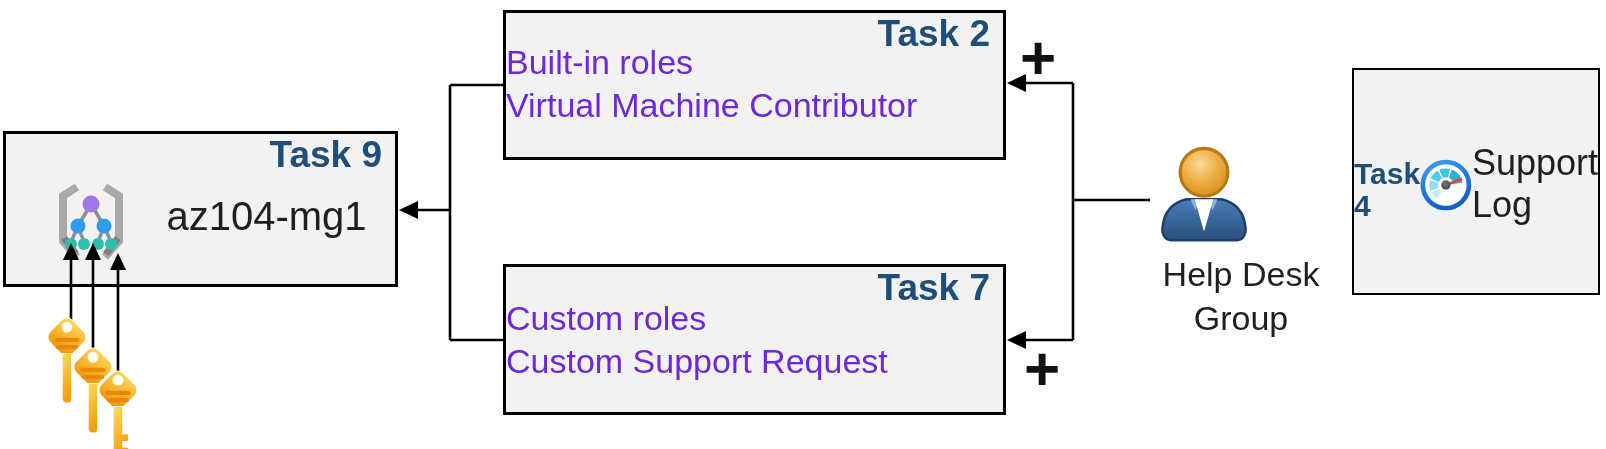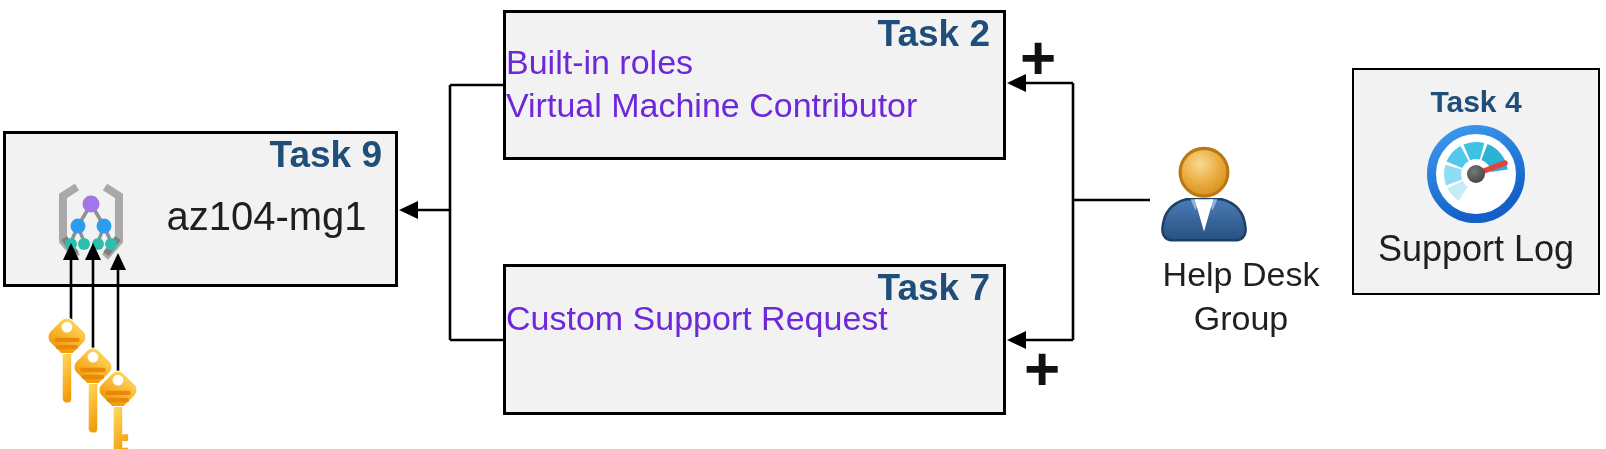--- a/index.html
+++ b/index.html
@@ -28,21 +28,21 @@
     display:flex;align-items:center;justify-content:center;
     font-size:40px;color:#1f1f1f;text-align:center;
   }
   
   #task2{left:503px;top:10px;width:503px;height:150px;}
   #task2 .box-lines{top:28px;}
   #task3{left:503px;top:264px;width:503px;height:151px;}
   #task3 .box-lines{top:30px;}
   
   #task4{left:1352px;top:68px;width:248px;height:227px;border-width:2.5px;
-         display:flex;flex-direction:column;align-items:center;}
+         display:flex;flex-direction:row;align-items:center;}
   #task4 .t4-label{margin-top:16px;color:#1f4e79;font-weight:bold;font-size:30px;line-height:32px;}
   #task4 .gauge{width:100px;height:100px;margin-top:6px;}
   #task4 .t4-caption{margin-top:4px;font-size:36px;color:#1f1f1f;}
   
   .plus{
     position:absolute;width:64px;height:64px;z-index:2;
     display:flex;align-items:center;justify-content:center;
     font-size:62px;font-weight:bold;color:#111;
   }
   #plus-task2{left:1006px;top:25px;}
@@ -92,20 +92,21 @@
     <div class="task-label">Task 2</div>
     <div class="box-lines">
       <div>Built-in roles</div>
       <div>Virtual Machine Contributor</div>
     </div>
   </div>
 
   <div class="task-box" id="task3">
     <div class="task-label">Task 7</div>
     <div class="box-lines">
+      <div>Custom roles</div>
       <div>Custom Support Request</div>
     </div>
   </div>
 
   <div class="plus" id="plus-task2">+</div>
   <div class="plus" id="plus-task3">+</div>
 
   <svg id="helpdesk-person" viewBox="0 0 100 100">
     <defs>
       <linearGradient id="bodyGrad" x1="0" y1="0" x2="0" y2="1">

